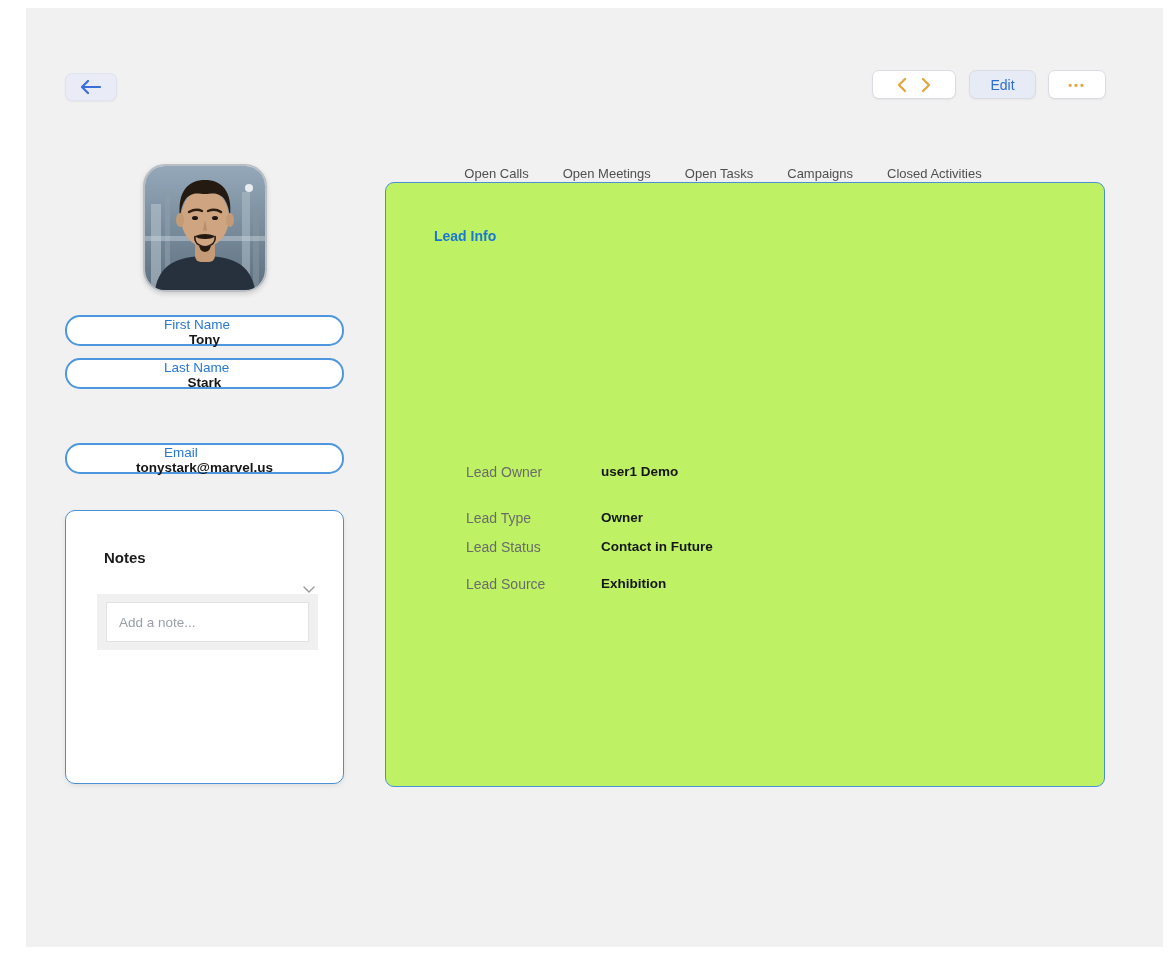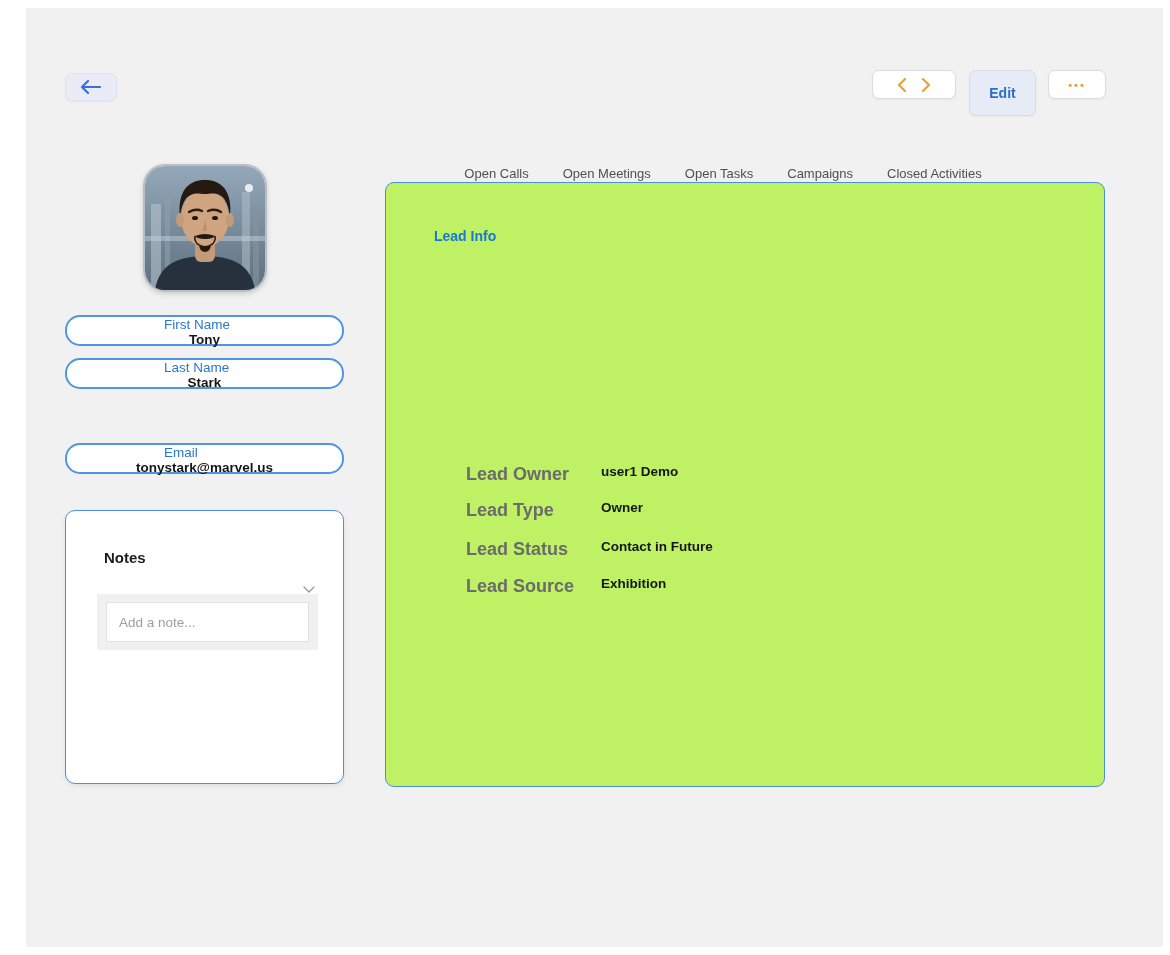--- a/index.html
+++ b/index.html
@@ -4,21 +4,21 @@
 <style>
   * { margin: 0; padding: 0; box-sizing: border-box; }
   html, body { width: 1170px; height: 955px; background: #ffffff; font-family: "Liberation Sans", "DejaVu Sans", sans-serif; }
   .page { position: relative; width: 1170px; height: 955px; background: #ffffff; overflow: hidden; }
   .panel-bg { position: absolute; left: 26px; top: 8px; width: 1137px; height: 939px; background: #f1f1f2; }
 
   
   .btn { position: absolute; display: flex; align-items: center; justify-content: center; border-radius: 7px; cursor: pointer; box-shadow: 0 1px 2px rgba(0,0,0,0.05); }
   .back-btn { left: 65px; top: 73px; width: 52px; height: 28px; background: #e9ecf7; border: 1px solid #dfe3ef; }
   .nav-btn { left: 872px; top: 70px; width: 84px; height: 29px; background: #ffffff; border: 1px solid #d9dce3; gap: 14px; }
-  .edit-btn { left: 969px; top: 70px; width: 67px; height: 46px; background: #e7ebf6; border: 1px solid #d9dce3; color: #2a6fce; font-weight: bold; font-size: 14px; }
+  .edit-btn { left: 969px; top: 70px; width: 67px; height: 29px; background: #e7ebf6; border: 1px solid #d9dce3; color: #2a6fce; font-weight: normal; font-size: 14px; }
   .more-btn { left: 1048px; top: 70px; width: 58px; height: 29px; background: #ffffff; border: 1px solid #d9dce3; color: #e5a33c; font-weight: bold; font-size: 11px; letter-spacing: 2px; }
 
   
   .avatar { position: absolute; left: 143px; top: 164px; width: 124px; height: 128px; border-radius: 22px; overflow: hidden; border: 2px solid #b9bec4; box-shadow: 0 2px 5px rgba(0,0,0,0.15); }
   .avatar svg { display: block; }
 
   
   .field { position: absolute; left: 65px; width: 279px; height: 31px; background: #ffffff; border: 2px solid #4e96dd; border-radius: 15px; display: flex; align-items: center; padding: 0 12px; flex-direction: column; }
   .field .flabel { color: #2878d0; font-size: 13.5px; width: 81px; flex: none; }
   .field .fvalue { color: #161616; font-size: 13.5px; font-weight: bold; text-align: center; }
@@ -34,23 +34,23 @@
 
   
   .tabs { position: absolute; left: 400px; top: 152px; display: flex; gap: 34px; align-items: center; }
   .tab { font-size: 13px; color: #4f4f4f; cursor: pointer; white-space: nowrap; }
   .tab.active { color: #1c1c1c; font-weight: bold; margin-top: 28px; }
 
   
   .main-panel { position: absolute; left: 385px; top: 182px; width: 720px; height: 605px; background: #bef264; border: 1.5px solid #4a90d9; border-radius: 9px; }
   .section-title { position: absolute; left: 48px; top: 45px; color: #1878d2; font-size: 14px; font-weight: bold; }
   .info-row { position: absolute; left: 0; width: 100%; height: 20px; }
-  .info-label { position: absolute; left: 80px; color: #6b6b6b; font-size: 18px; font-weight: bold; }
+  .info-label { position: absolute; left: 80px; color: #6b6b6b; font-size: 14px; }
   .info-value { position: absolute; left: 215px; color: #161616; font-size: 13.5px; font-weight: bold; }
-  .row-0 { top: 281px; } .row-1 { top: 317px; } .row-2 { top: 356px; } .row-3 { top: 393px; }
+  .row-0 { top: 281px; } .row-1 { top: 327px; } .row-2 { top: 356px; } .row-3 { top: 393px; }
 </style>
 </head>
 <body>
 
 <div class="page">
   <div class="panel-bg"></div>
 
   <div class="btn back-btn">
     <span style="display:flex;">
       <svg width="22" height="14" viewBox="0 0 22 14">

